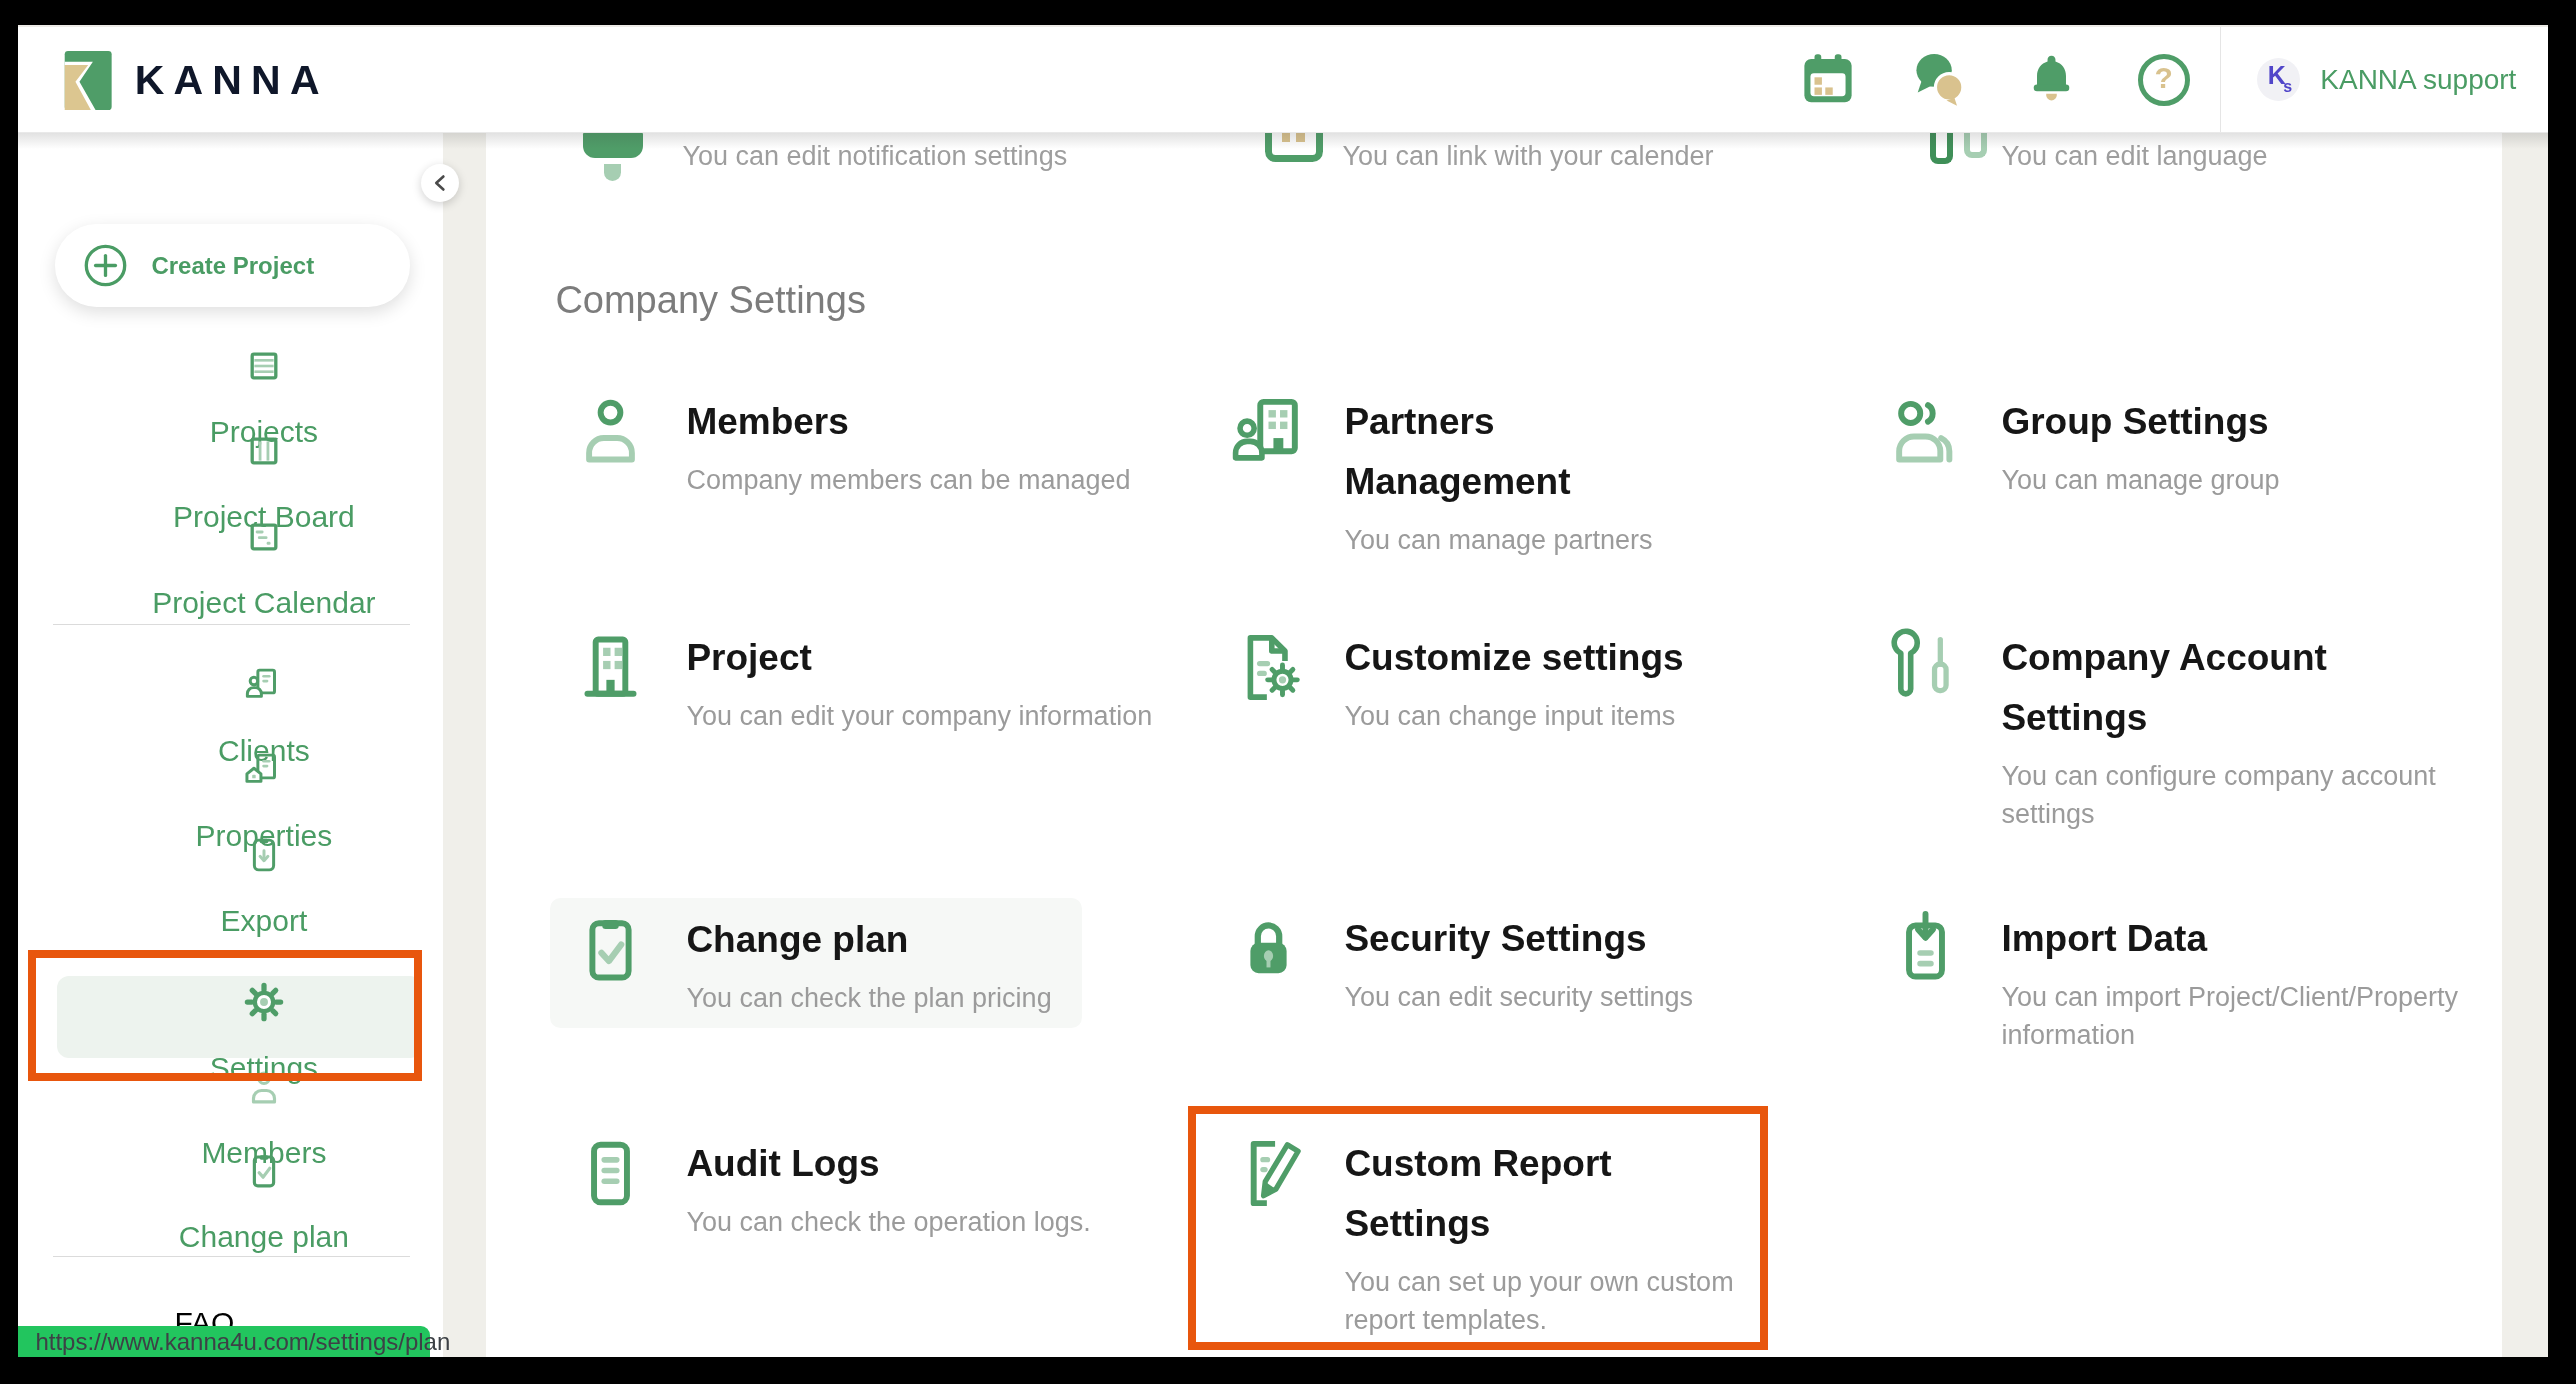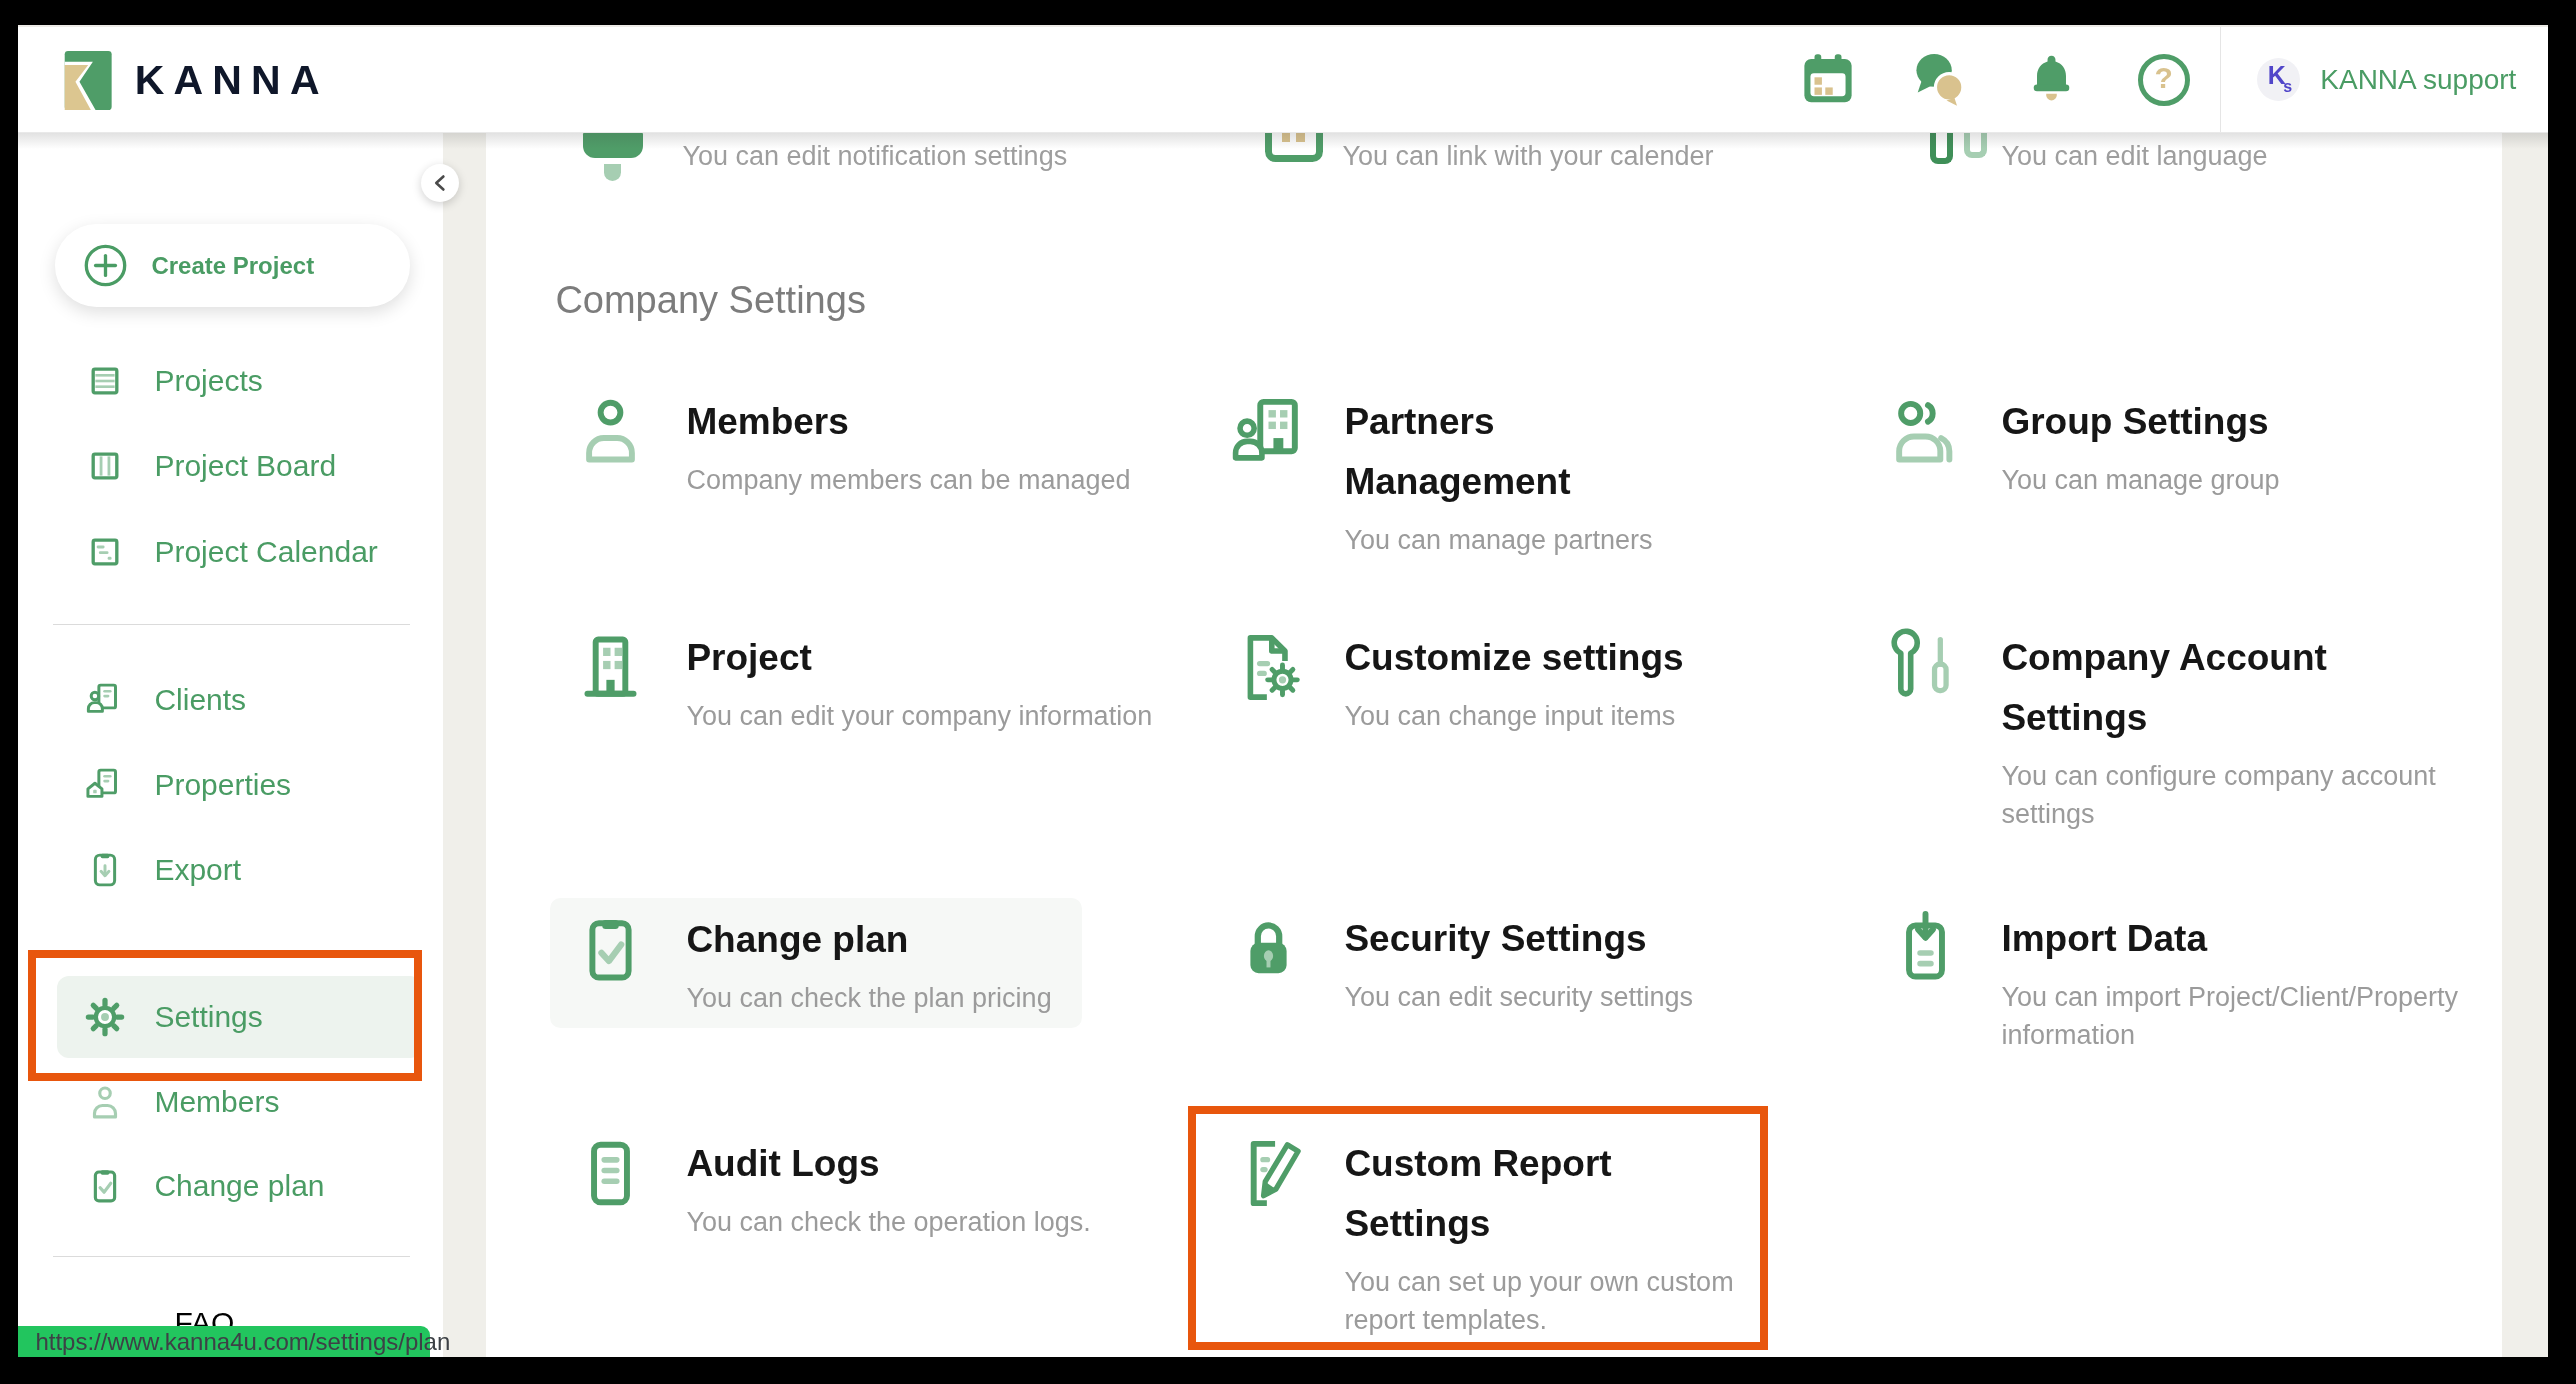--- a/index.html
+++ b/index.html
@@ -23,21 +23,21 @@
   
   .top-shade{position:absolute;left:0;top:105px;width:2530px;height:17px;z-index:6;pointer-events:none;
              background:linear-gradient(rgba(60,60,60,.16),rgba(60,60,60,0));}
   
   .sidebar{position:absolute;left:0;top:105px;width:425px;bottom:0;background:#fff;z-index:4;}
   .collapse-btn{position:absolute;left:403px;top:32px;width:38px;height:38px;border-radius:50%;background:#fff;
                 box-shadow:0 2.6px 9.2px rgba(0,0,0,.18);display:flex;align-items:center;justify-content:center;z-index:7;cursor:pointer;}
   .create-btn{position:absolute;left:37px;top:92px;width:355px;height:83px;border-radius:42px;background:#fff;
               box-shadow:0 5.3px 17px rgba(0,0,0,.13);display:flex;align-items:center;gap:21px;padding-left:26px;box-sizing:border-box;cursor:pointer;}
   .create-btn span{font-size:24px;font-weight:600;color:#4a9c64;}
-  .side-item{position:absolute;left:0;width:425px;height:72px;display:flex;align-items:center;gap:28px;padding-left:66px;box-sizing:border-box;cursor:pointer;}
+  .side-item{position:absolute;left:0;width:425px;height:72px;display:flex;align-items:center;gap:28px;padding-left:66px;box-sizing:border-box;cursor:pointer;flex-direction:column;}
   .side-item span{font-size:30px;font-weight:500;color:#4a9c64;}
   .side-pill{position:absolute;left:39px;top:844px;width:365px;height:82px;background:#edf3ee;border-radius:12px;}
   .side-div{position:absolute;left:35px;width:357px;height:1.3px;background:#dbdbdb;}
   .faq{position:absolute;left:156px;top:1174px;font-size:30px;font-weight:500;color:#000000;cursor:pointer;}
   .annot{position:absolute;border:8px solid #e8560d;box-sizing:border-box;z-index:8;pointer-events:none;}
   .annot-side{left:10px;top:818px;width:394px;height:131px;}
   
   .main{position:absolute;left:468px;top:105px;width:2016px;bottom:0;background:#fff;z-index:3;}
   .partial-desc{position:absolute;top:9.2px;font-size:27px;color:#9e9e9e;}
   .section-title{position:absolute;left:69px;top:147px;font-size:38px;font-weight:500;color:#7c7c7c;}

